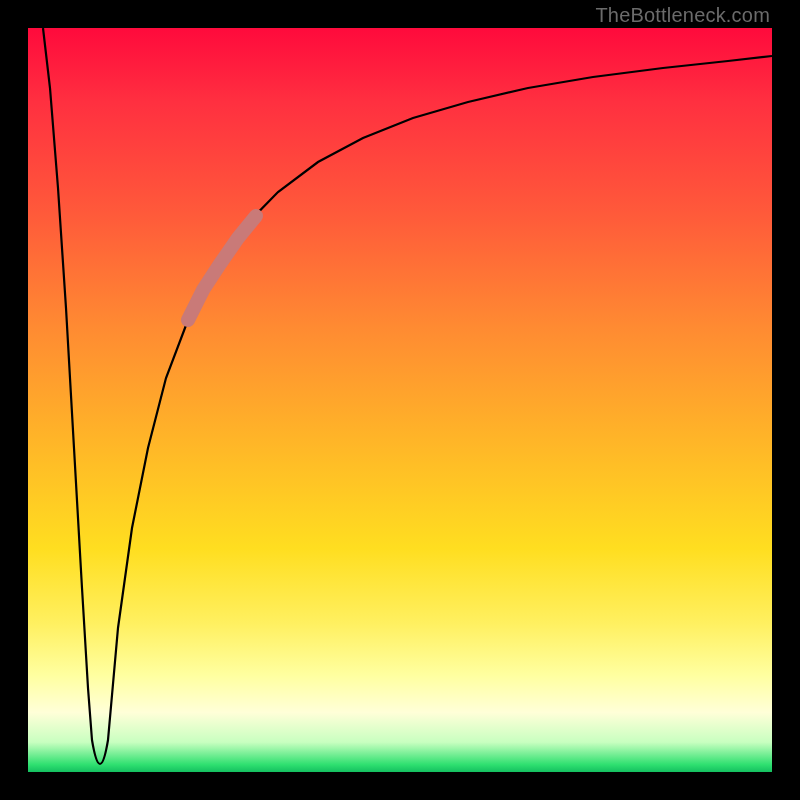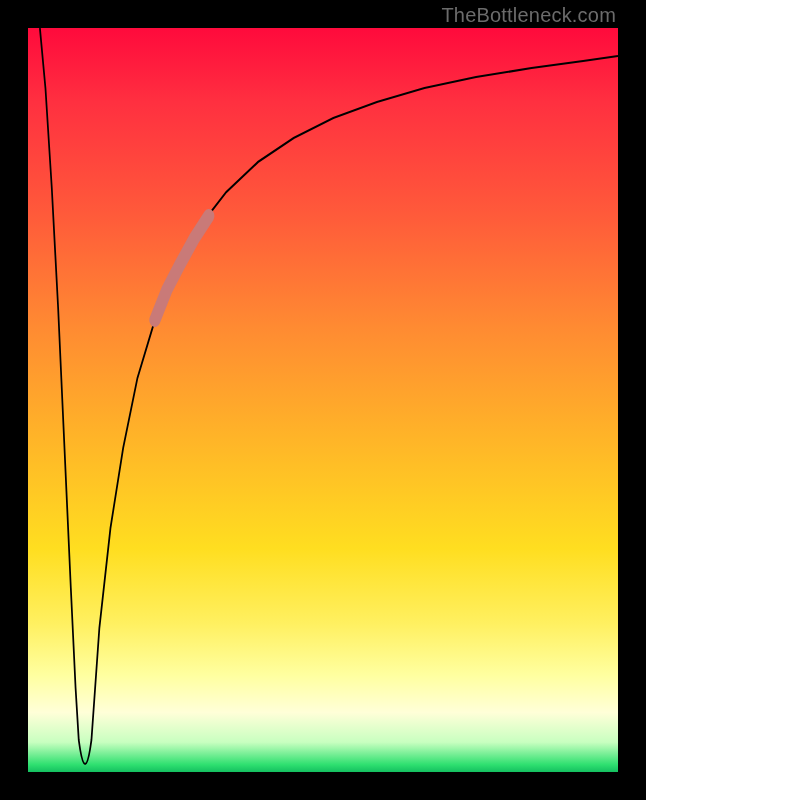--- a/index.html
+++ b/index.html
@@ -6,21 +6,21 @@
     margin: 0;
     padding: 0;
     width: 800px;
     height: 800px;
     background: #ffffff;
     font-family: Arial, Helvetica, sans-serif;
     overflow: hidden;
   }
   .frame {
     position: relative;
-    width: 646px;
+    width: 800px;
     height: 800px;
     box-sizing: border-box;
     border: 28px solid #000000;
   }
   .plot-area {
     position: absolute;
     inset: 0;
     overflow: hidden;
   }
   .gradient-bg {

